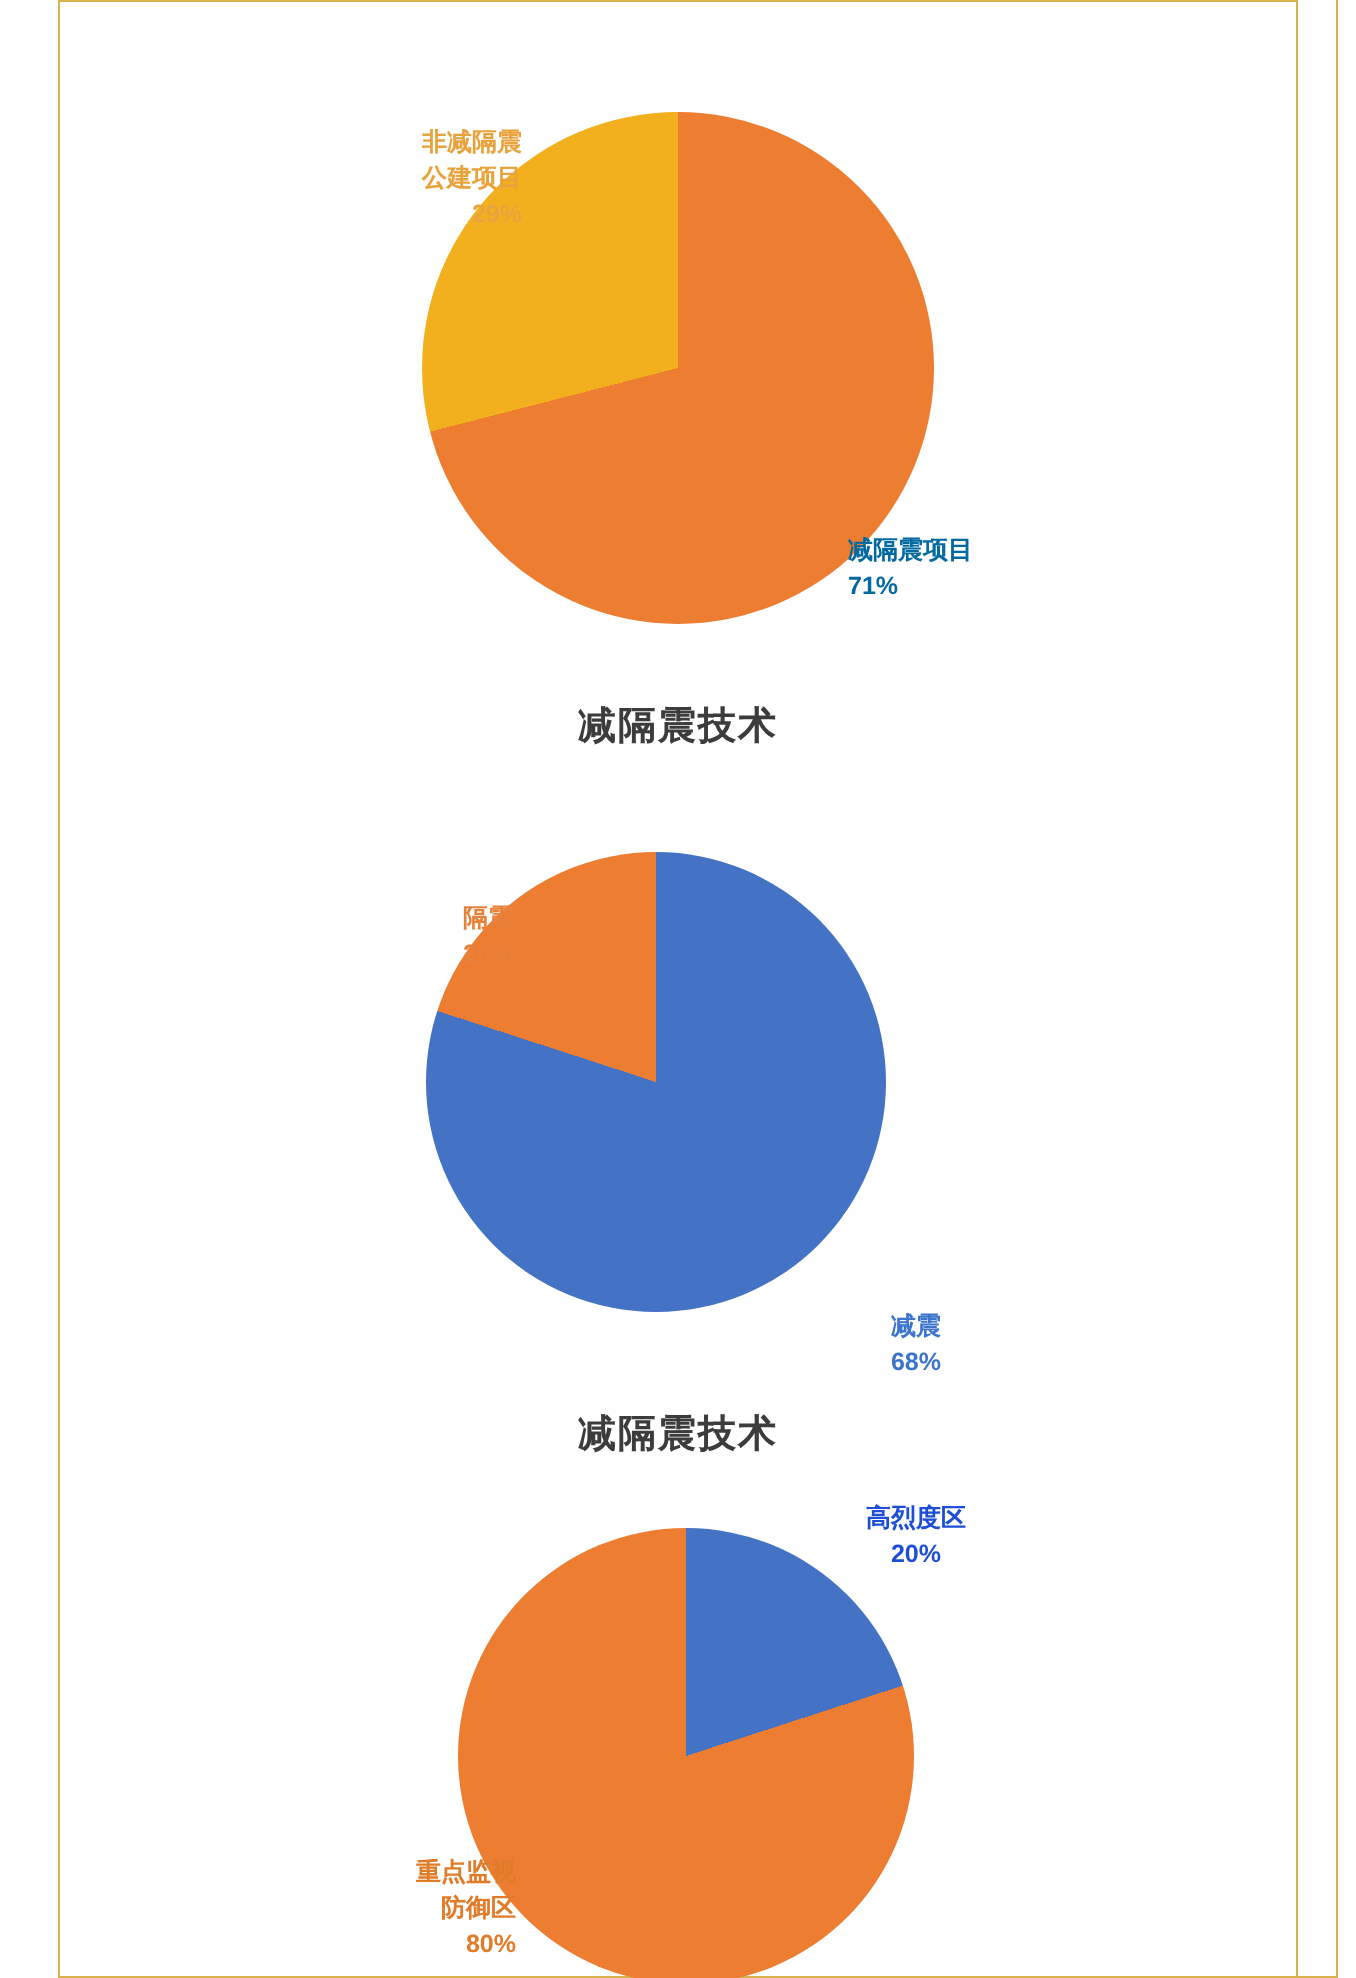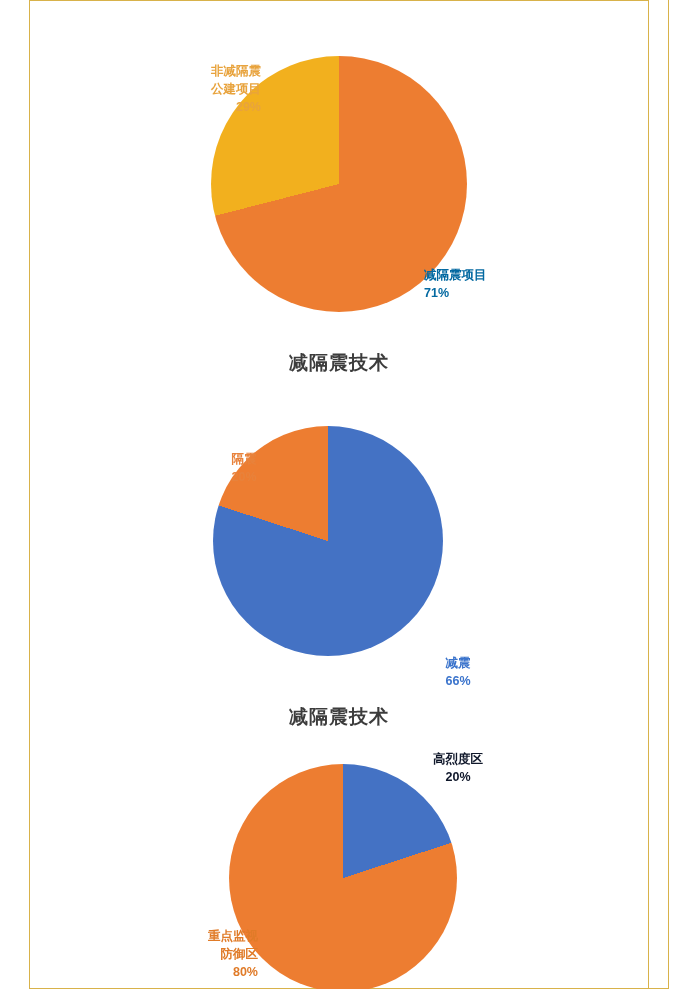--- a/index.html
+++ b/index.html
@@ -94,21 +94,21 @@
   #chart2 .pie-wrap { width: 618px; height: 300px; }
   #chart2 .pie { left: 183px; top: 44px; width: 230px; height: 230px; }
   #chart2 .lbl-a { left: 166px; top: 68px; width: 96px; color: #e8823b; }
   #chart2 .lbl-b { left: 368px; top: 272px; width: 120px; color: #3b74cc; }
 
   
   #chart3 { height: 320px; }
   #chart3 .chart-title { padding-top: 10px; padding-bottom: 6px; }
   #chart3 .pie-wrap { width: 618px; height: 270px; }
   #chart3 .pie { left: 199px; top: 28px; width: 228px; height: 228px; }
-  #chart3 .lbl-a { left: 368px; top: 14px; width: 120px; color: #0f172a; }
+  #chart3 .lbl-a { left: 368px; top: 14px; width: 120px; color: #1d4ed8; }
   #chart3 .lbl-b { left: 118px; top: 191px; width: 110px; color: #e07b28; text-align: right; }
 </style>
 </head>
 <body>
 
 <div class="page">
 
   <div class="rule rule-left"></div>
   <div class="rule rule-right-inner"></div>
   <div class="rule rule-right-outer"></div>
@@ -128,21 +128,21 @@
       </div>
     </div>
 
     <div class="chart-block" id="chart2">
       <div class="chart-title">减隔震技术</div>
       <div class="pie-wrap">
         <div class="pie" style="background: conic-gradient(#4472C4 0deg 288deg, #ED7D31 288deg 360deg);"></div>
         <div class="pie-label lbl-center lbl-a">隔震
 20%</div>
         <div class="pie-label lbl-center lbl-b">减震
-66%</div>
+68%</div>
       </div>
     </div>
 
     <div class="chart-block" id="chart3">
       <div class="chart-title">减隔震技术</div>
       <div class="pie-wrap">
         <div class="pie" style="background: conic-gradient(#4472C4 0deg 72deg, #ED7D31 72deg 360deg);"></div>
         <div class="pie-label lbl-center lbl-a">高烈度区
 20%</div>
         <div class="pie-label lbl-center lbl-b">重点监视

